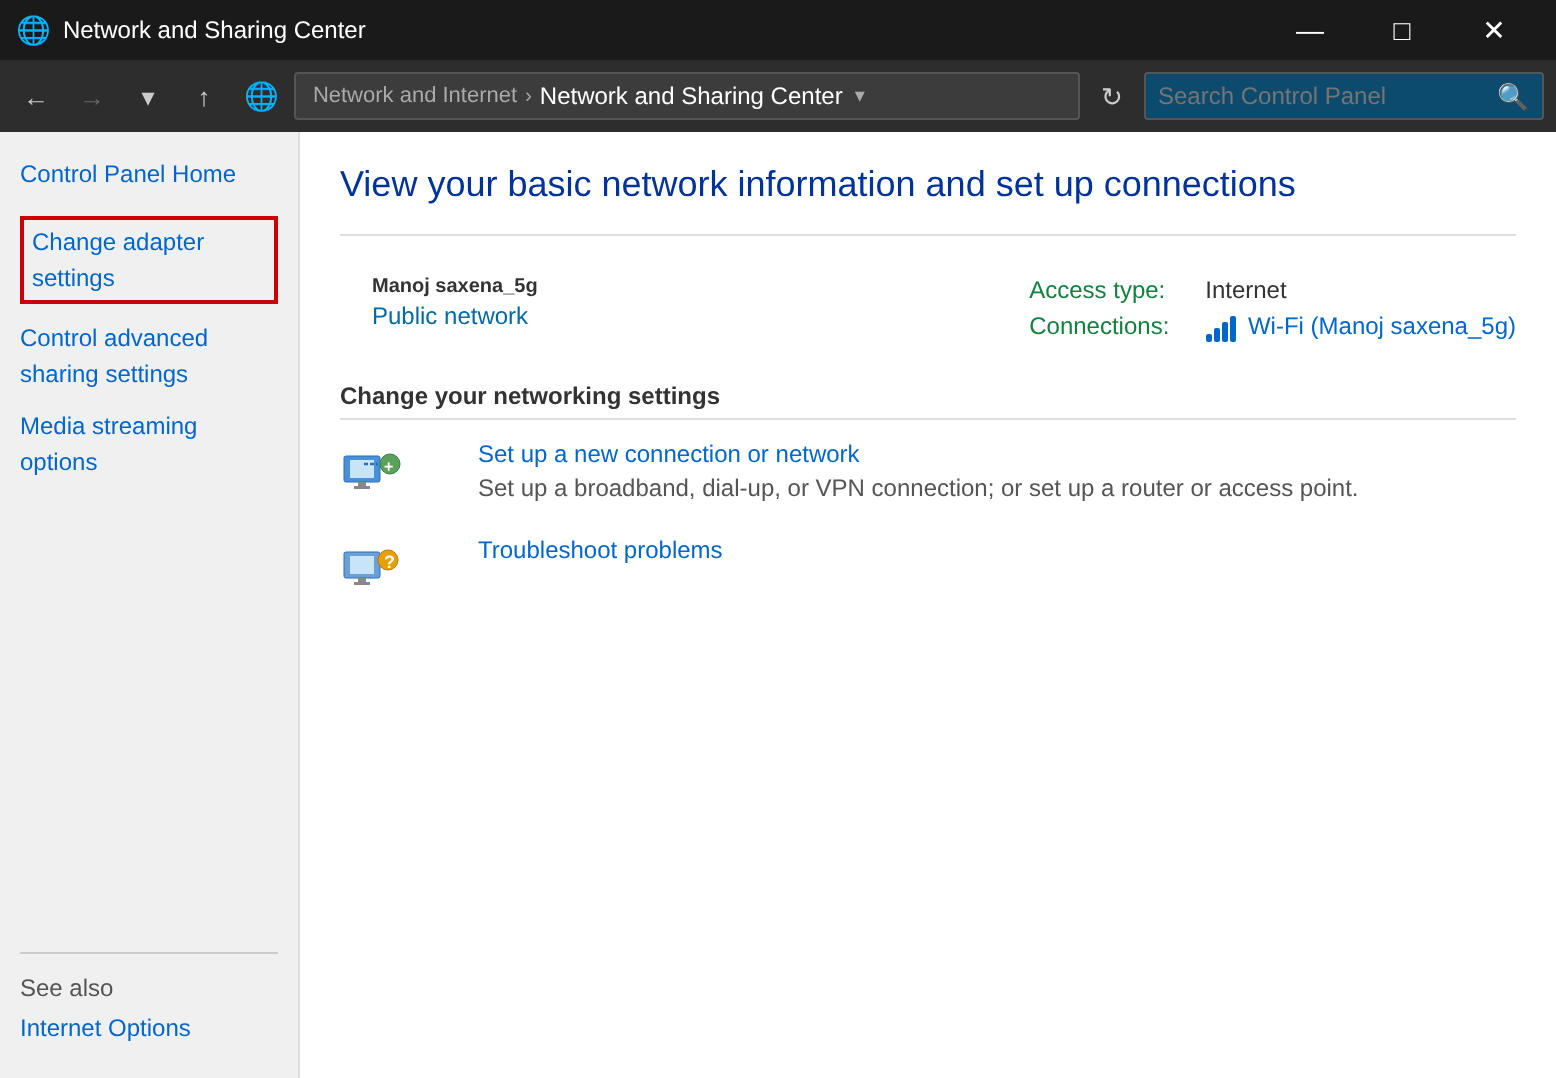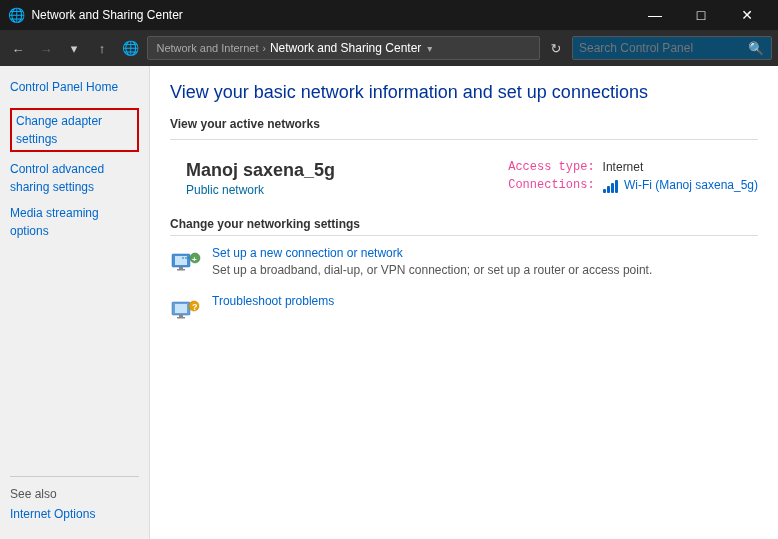--- a/index.html
+++ b/index.html
@@ -184,44 +184,43 @@
     }
 
     
     .active-networks-row {
       display: flex;
       align-items: flex-start;
       justify-content: space-between;
       padding: 8px 0 16px 16px;
     }
     .network-name {
-      font-size: 18px;
+      font-size: 10px;
       font-weight: 600;
       color: #333;
       margin-bottom: 2px;
     }
     .network-type {
       font-size: 12px;
       color: #0369a1;
     }
     .network-info-right {
       display: flex;
       flex-direction: column;
       gap: 4px;
     }
     .info-row {
       display: flex;
       gap: 8px;
       align-items: center;
     }
     .info-label {
-      color: #ec4899;
+      color: #15803d;
       font-size: 12px;
       min-width: 80px;
-      font-family: Liberation Mono, monospace;
     }
     .info-value {
       color: #333;
       font-size: 12px;
     }
     .info-link {
       color: #0066cc;
       text-decoration: none;
       font-size: 12px;
       cursor: pointer;
@@ -257,21 +256,21 @@
       align-items: flex-start;
       margin-bottom: 14px;
       gap: 10px;
     }
     .action-icon {
       width: 32px;
       height: 32px;
       flex-shrink: 0;
       margin-top: 2px;
     }
-    .action-content { flex: 1; }
+    .action-content { flex: 1; margin-left: 27px; }
     .action-title {
       color: #0066cc;
       font-size: 12px;
       cursor: pointer;
       text-decoration: none;
       display: block;
       margin-bottom: 2px;
     }
     .action-desc {
       color: #555;
@@ -326,21 +325,20 @@
 
     <div class="see-also">
       <div class="see-also-title">See also</div>
       <a class="sidebar-link">Internet Options</a>
     </div>
   </div>
 
   <div class="content-area">
     <div class="page-title">View your basic network information and set up connections</div>
 
-    <div class="section-header">View your active networks</div>
     <hr class="divider">
 
     <div class="active-networks-row">
       <div>
         <div class="network-name">Manoj saxena_5g</div>
         <div class="network-type">Public network</div>
       </div>
       <div class="network-info-right">
         <div class="info-row">
           <span class="info-label">Access type:</span>

